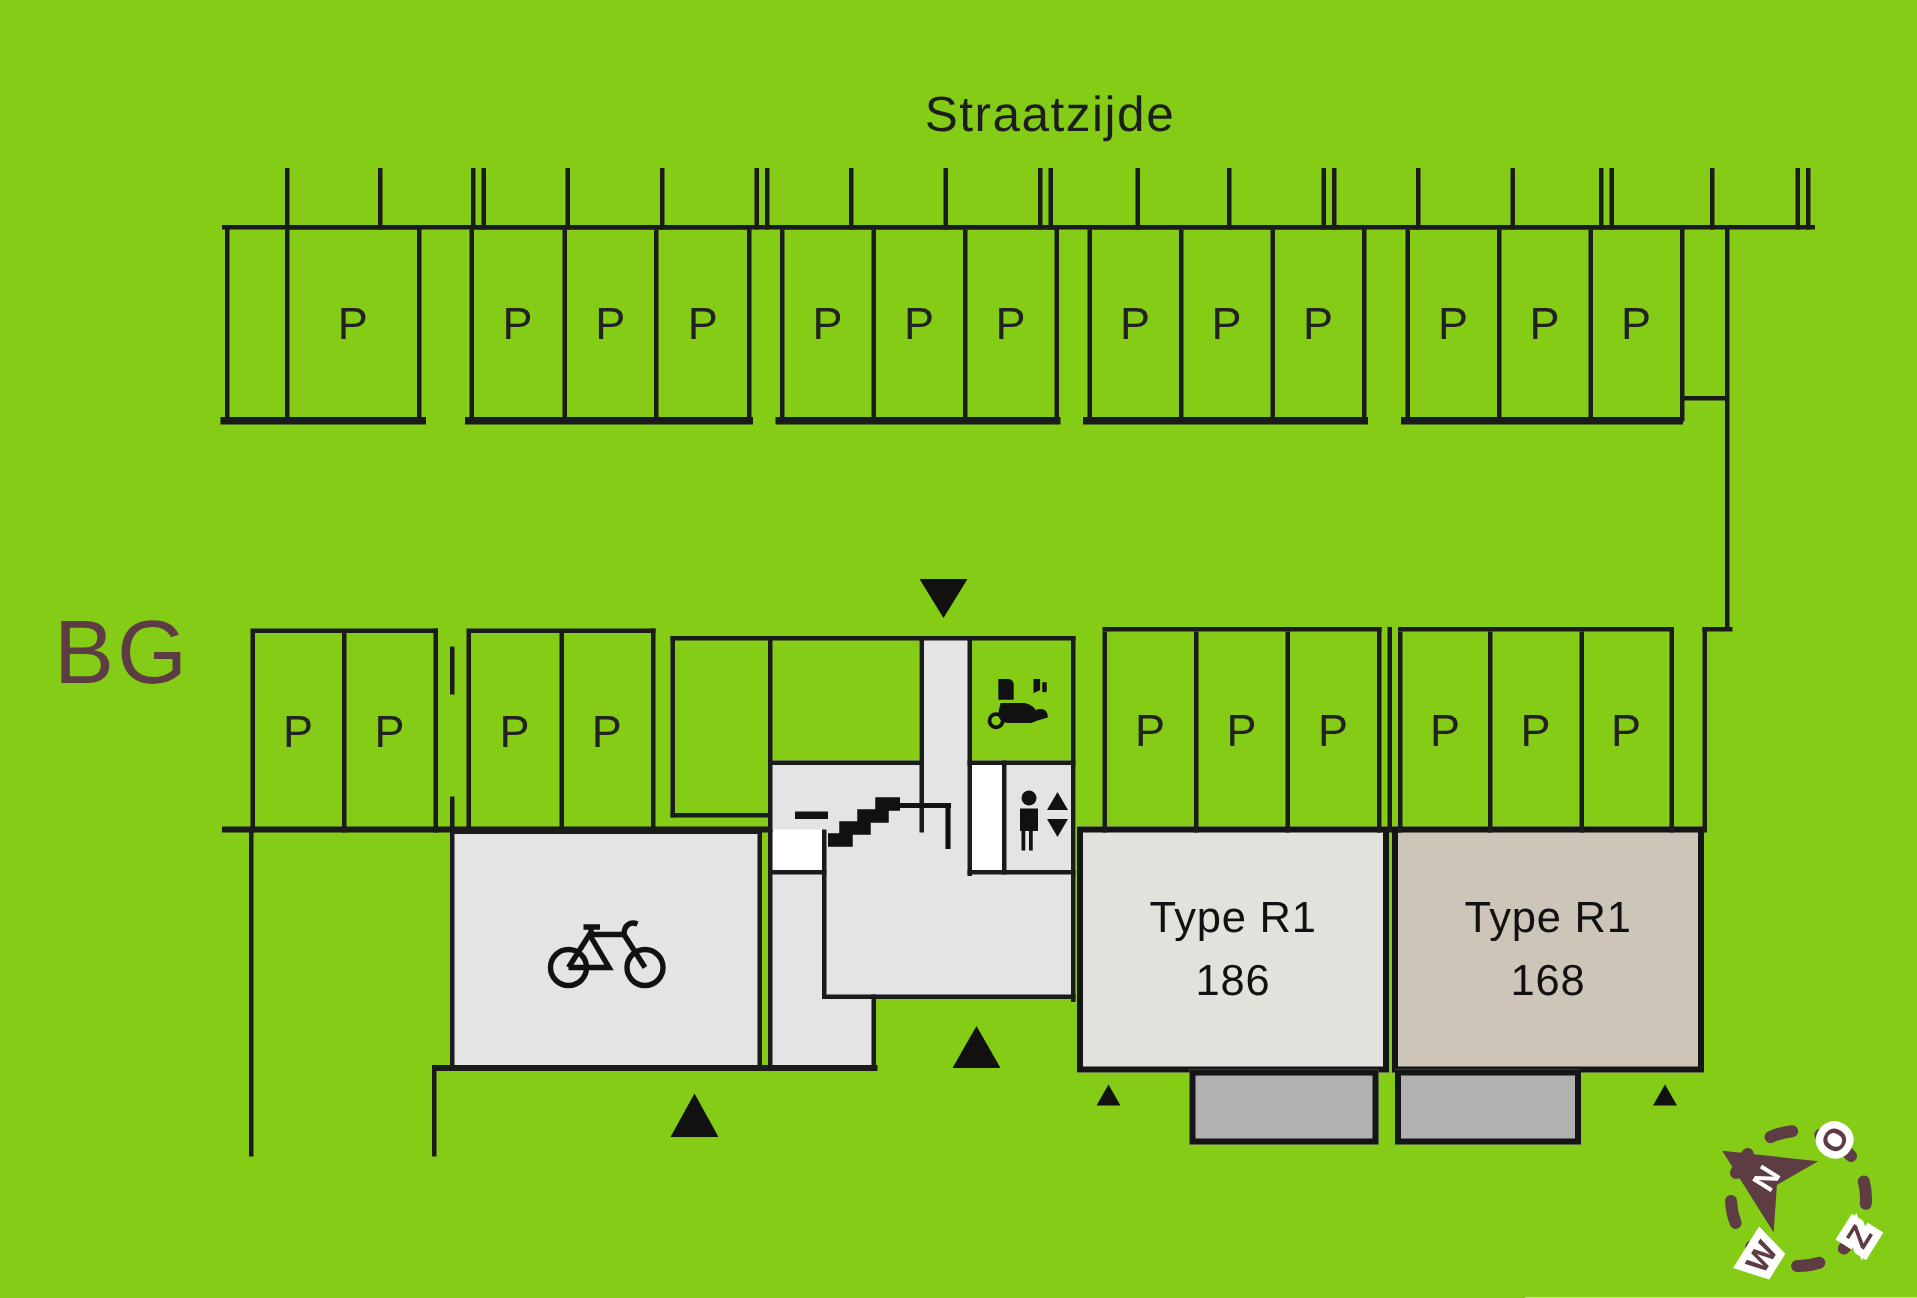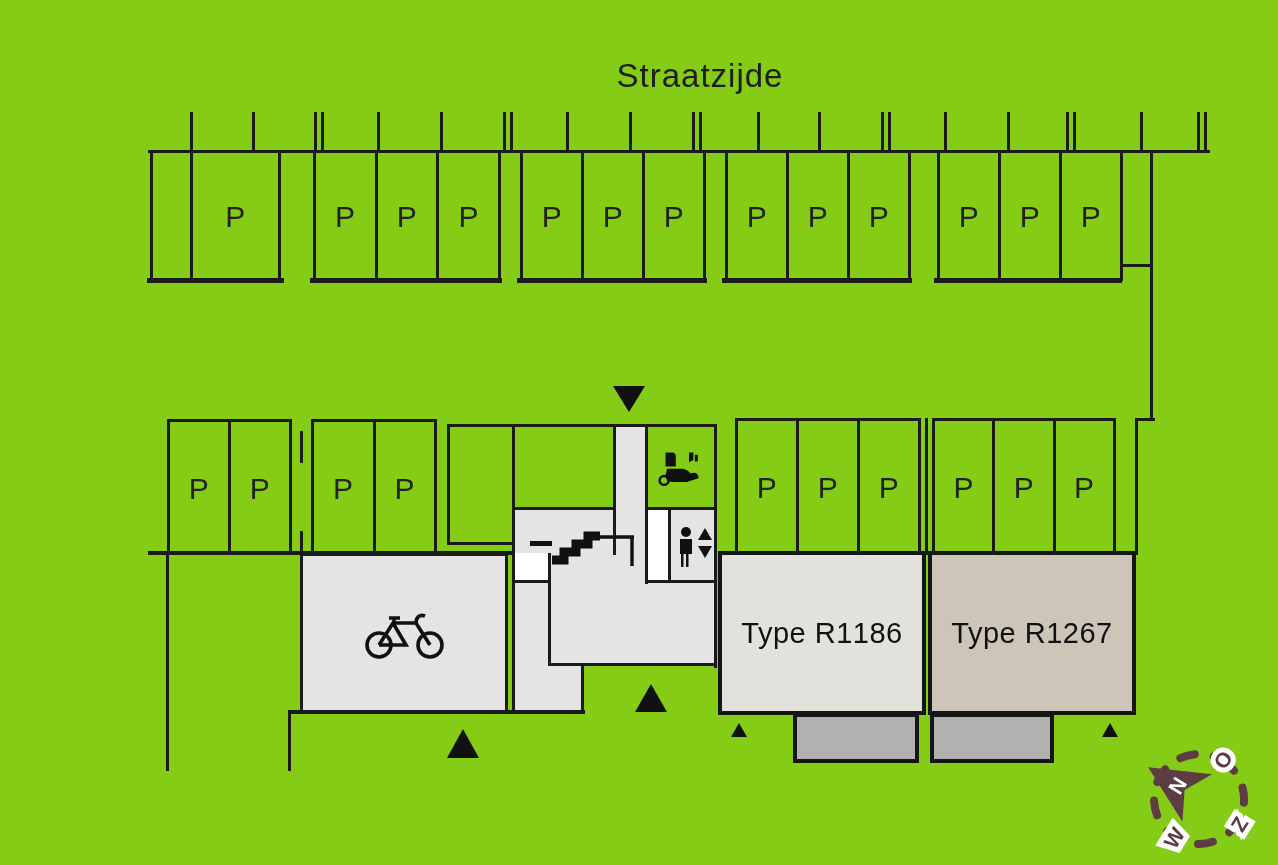--- a/index.html
+++ b/index.html
@@ -12,52 +12,53 @@
   .pgroup{position:absolute;z-index:4;display:flex;box-sizing:border-box;
           border-top:3px solid #1b1b1b;border-right:3px solid #1b1b1b;}
   .stall{flex:1;display:flex;align-items:center;justify-content:center;
          border-left:3px solid #1b1b1b;box-sizing:border-box;
          font-size:30px;letter-spacing:.5px;color:#222;}
   .side-label{position:absolute;left:450px;width:500px;text-align:center;
               font-size:33px;letter-spacing:1px;color:#1d1d1d;z-index:6;}
   .floor-label{position:absolute;left:36px;top:400px;font-size:60px;letter-spacing:2px;
                color:#5d3c43;z-index:6;}
   .unit{position:absolute;z-index:2;box-sizing:border-box;border:4px solid #151515;
-        display:flex;flex-direction:row;align-items:center;justify-content:center;
+        display:flex;flex-direction:column;align-items:center;justify-content:center;
         font-size:29px;line-height:1.45;color:#111;letter-spacing:.5px;text-align:center;}
   .terrace{position:absolute;z-index:2;box-sizing:border-box;border:4px solid #151515;
            background:#b1b1b1;}
   .tri{position:absolute;width:0;height:0;z-index:6;}
   .icon{position:absolute;z-index:5;}
   .cletter{paint-order:stroke;stroke:#ffffff;stroke-width:10px;fill:#5d3c43;
            font-family:"Liberation Sans",sans-serif;font-weight:bold;font-size:21px;}
 </style>
 </head>
 <body>
 
 <div class="canvas" id="plan">
 
   <div class="side-label" style="top:57px">Straatzijde</div>
+  <div class="floor-label">BG</div>
 
   <div class="room gray" style="left:613px;top:424px;width:35px;height:131px"></div>
   <div class="room gray" style="left:512px;top:507px;width:104px;height:48px"></div>
   <div class="room gray" style="left:512px;top:553px;width:205px;height:112px"></div>
   <div class="room gray" style="left:513px;top:663px;width:70px;height:49px"></div>
   <div class="room white" style="left:515px;top:553px;width:33px;height:28px"></div>
   <div class="room white" style="left:645px;top:507px;width:25px;height:76px"></div>
   <div class="room gray" style="left:668px;top:507px;width:49px;height:76px"></div>
   <div class="room gray" style="left:300px;top:553px;width:208px;height:160px;border:3px solid #1b1b1b;box-sizing:border-box;z-index:2"></div>
 
   <div class="unit" style="left:718px;top:551px;width:208px;height:164px;background:#e3e1dc">
     <span>Type R1</span>
     <span>186</span>
   </div>
   <div class="unit" style="left:928px;top:551px;width:208px;height:164px;background:#cdc5b7">
     <span>Type R1</span>
-    <span>267</span>
+    <span>168</span>
   </div>
   <div class="terrace" style="left:793px;top:713px;width:126px;height:50px"></div>
   <div class="terrace" style="left:930px;top:713px;width:124px;height:50px"></div>
 
   <div class="tri" style="left:613px;top:386px;border-left:16px solid transparent;border-right:16px solid transparent;border-top:26px solid #111"></div>
   <div class="tri" style="left:635px;top:684px;border-left:16px solid transparent;border-right:16px solid transparent;border-bottom:28px solid #111"></div>
   <div class="tri" style="left:447px;top:729px;border-left:16px solid transparent;border-right:16px solid transparent;border-bottom:29px solid #111"></div>
   <div class="tri" style="left:731px;top:723px;border-left:8px solid transparent;border-right:8px solid transparent;border-bottom:14px solid #111"></div>
   <div class="tri" style="left:1102px;top:723px;border-left:8px solid transparent;border-right:8px solid transparent;border-bottom:14px solid #111"></div>
 

